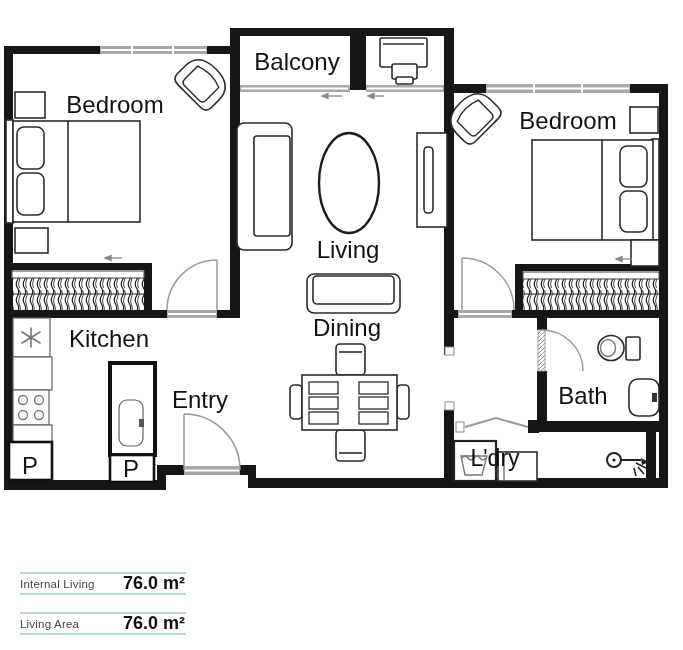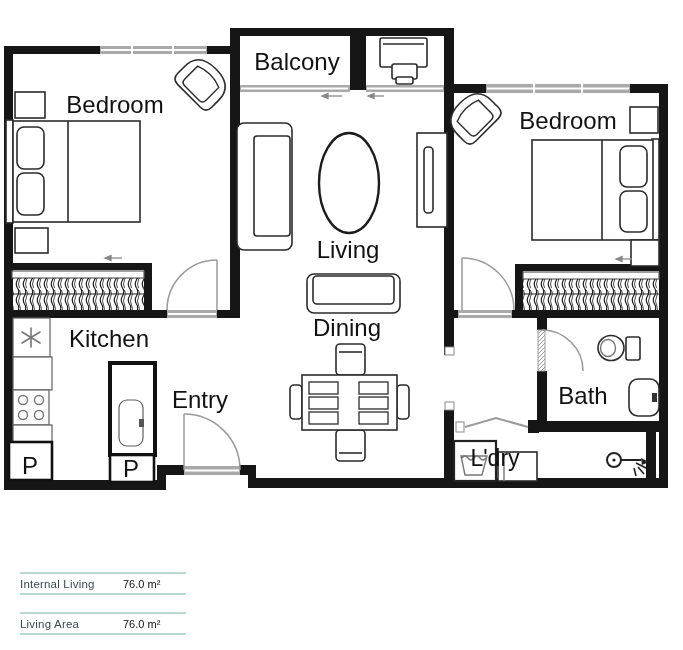--- a/index.html
+++ b/index.html
@@ -20,21 +20,21 @@
   .lbl-sm{font-size:23px;}
   .rail{stroke:#222;stroke-width:1.1;}
   .arrow{stroke:#888;stroke-width:1.3;fill:#888;}
   .area-table{position:absolute;left:20px;top:572px;width:166px;}
   .area-row{display:flex;align-items:center;height:19px;
             border-top:2px solid var(--table_line,#b9d9d3);
             border-bottom:2px solid var(--table_line,#b9d9d3);}
   .area-row + .area-row{margin-top:17px;}
   .area-label{flex:0 0 103px;font-size:11.5px;color:var(--table_label_color,#3c484c);
               letter-spacing:.2px;}
-  .area-value{font-size:11px;font-weight:400;color:#101010;}
+  .area-value{font-size:18px;font-weight:700;color:#101010;}
 </style>
 </head>
 <body>
 
 <div id="stage">
 <svg width="683" height="500" viewBox="0 0 683 500">
   <defs>
     <pattern id="clothes" width="7" height="32" patternUnits="userSpaceOnUse">
       <path d="M3.5,0 q2.5,4 0,8 q-2.5,4 0,8 q2.5,4 0,8 q-2.5,4 0,8" fill="none" stroke="#1c1c1c" stroke-width="1.2"></path>
       <path d="M5.5,2 q2,4 0,7 q-2,4 0,8 q2,4 0,7 q-2,4 0,8" fill="none" stroke="#1c1c1c" stroke-width="0.8"></path>

